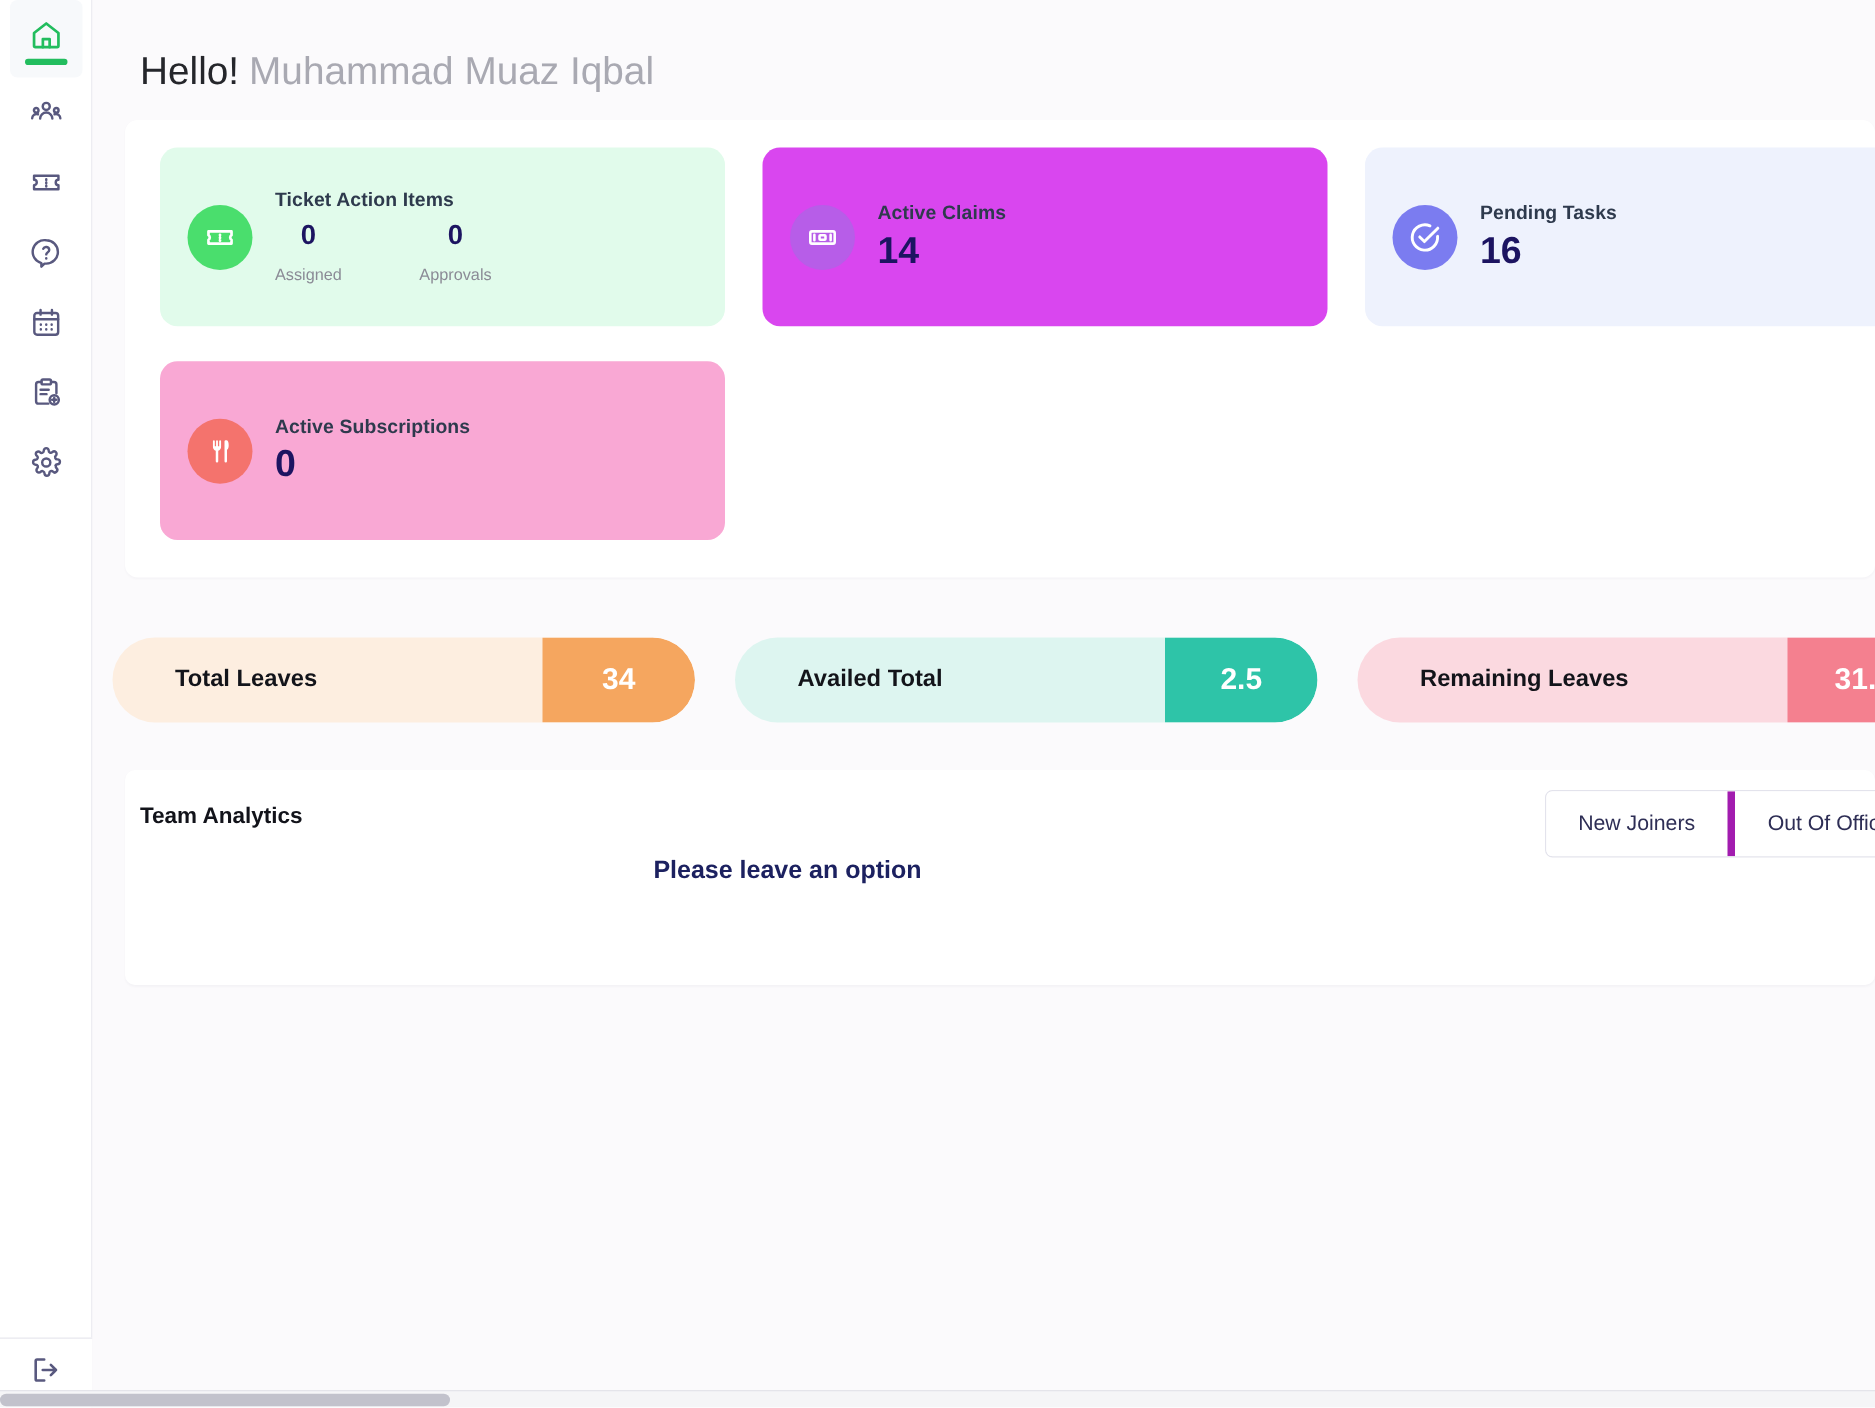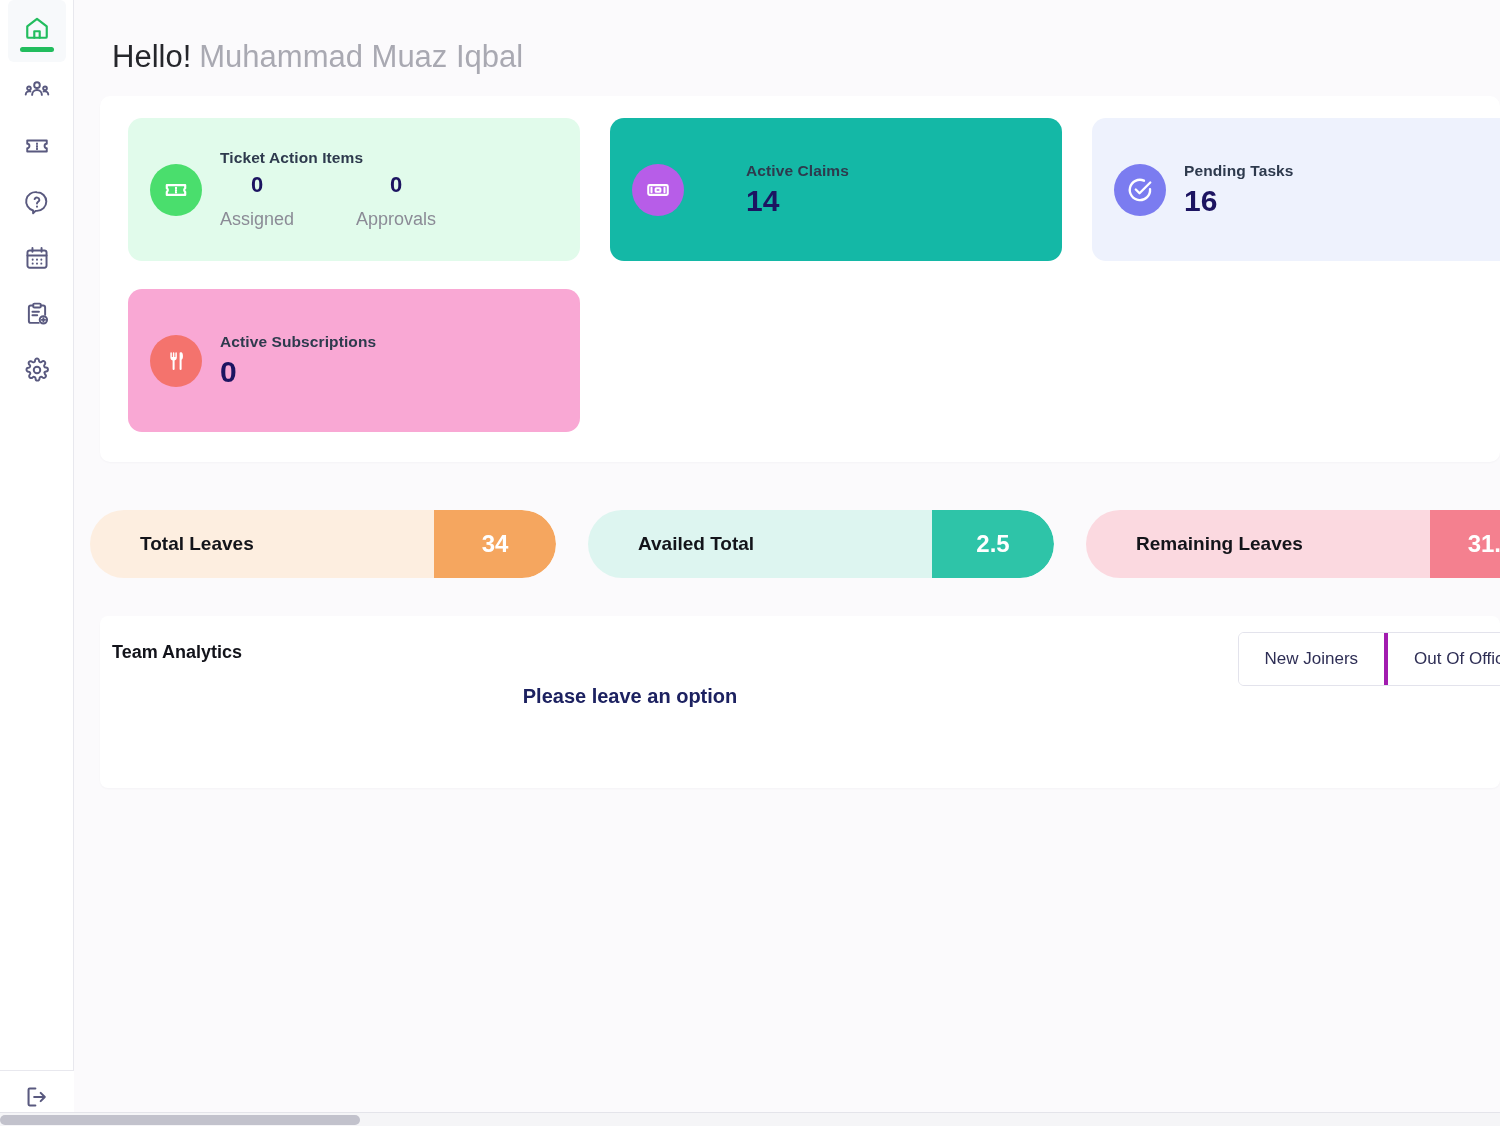--- a/index.html
+++ b/index.html
@@ -94,24 +94,24 @@
     font-size: 15.5px; font-weight: bold; color: #2e3a4d;
     letter-spacing: .1px; white-space: nowrap;
   }
   .stat-num {
     font-size: 30px; font-weight: bold; color: #1c1461;
     margin-top: 4px; line-height: 1.1;
   }
   .dual { display: flex; gap: 62px; margin-top: 4px; }
   .dual-col { display: flex; flex-direction: column; align-items: center; }
   .dual-num { font-size: 22px; font-weight: bold; color: #1c1461; line-height: 1.25; }
-  .dual-lbl { font-size: 18px; color: #8b8b96; margin-top: 10px; }
+  .dual-lbl { font-size: 13px; color: #8b8b96; margin-top: 10px; }
 
   .c-green  { background: #e1fbeb; }
-  .c-purple { background: #14b8a6; gap: 44px; }
+  .c-purple { background: #d946ef; }
   .c-blue   { background: #eef2fd; }
   .c-orange { background: #f9a8d4; }
   .b-green  { background: #4ade6d; }
   .b-purple { background: #b75de8; }
   .b-blue   { background: #7b7cf0; }
   .b-red    { background: #f4736d; }
 
   
   .leaves-row {
     display: flex; gap: 32px;
@@ -168,21 +168,21 @@
     overflow: hidden;
     position: absolute;
     right: -40px; top: 16px;
     background: #fff;
   }
   .toggle-btn {
     padding: 16px 26px;
     font-size: 17px; color: #2e2e55;
     background: #ffffff;
     cursor: pointer; white-space: nowrap;
-    border-right: 4px solid #a21caf;
+    border-right: 6px solid #a21caf;
   }
   .toggle-btn:last-child { border-right: none; }
   .analytics-empty {
     text-align: center;
     margin-top: 22px;
     font-size: 20px; font-weight: bold; color: #1c2160;
     padding-right: 340px;
   }
 
   

